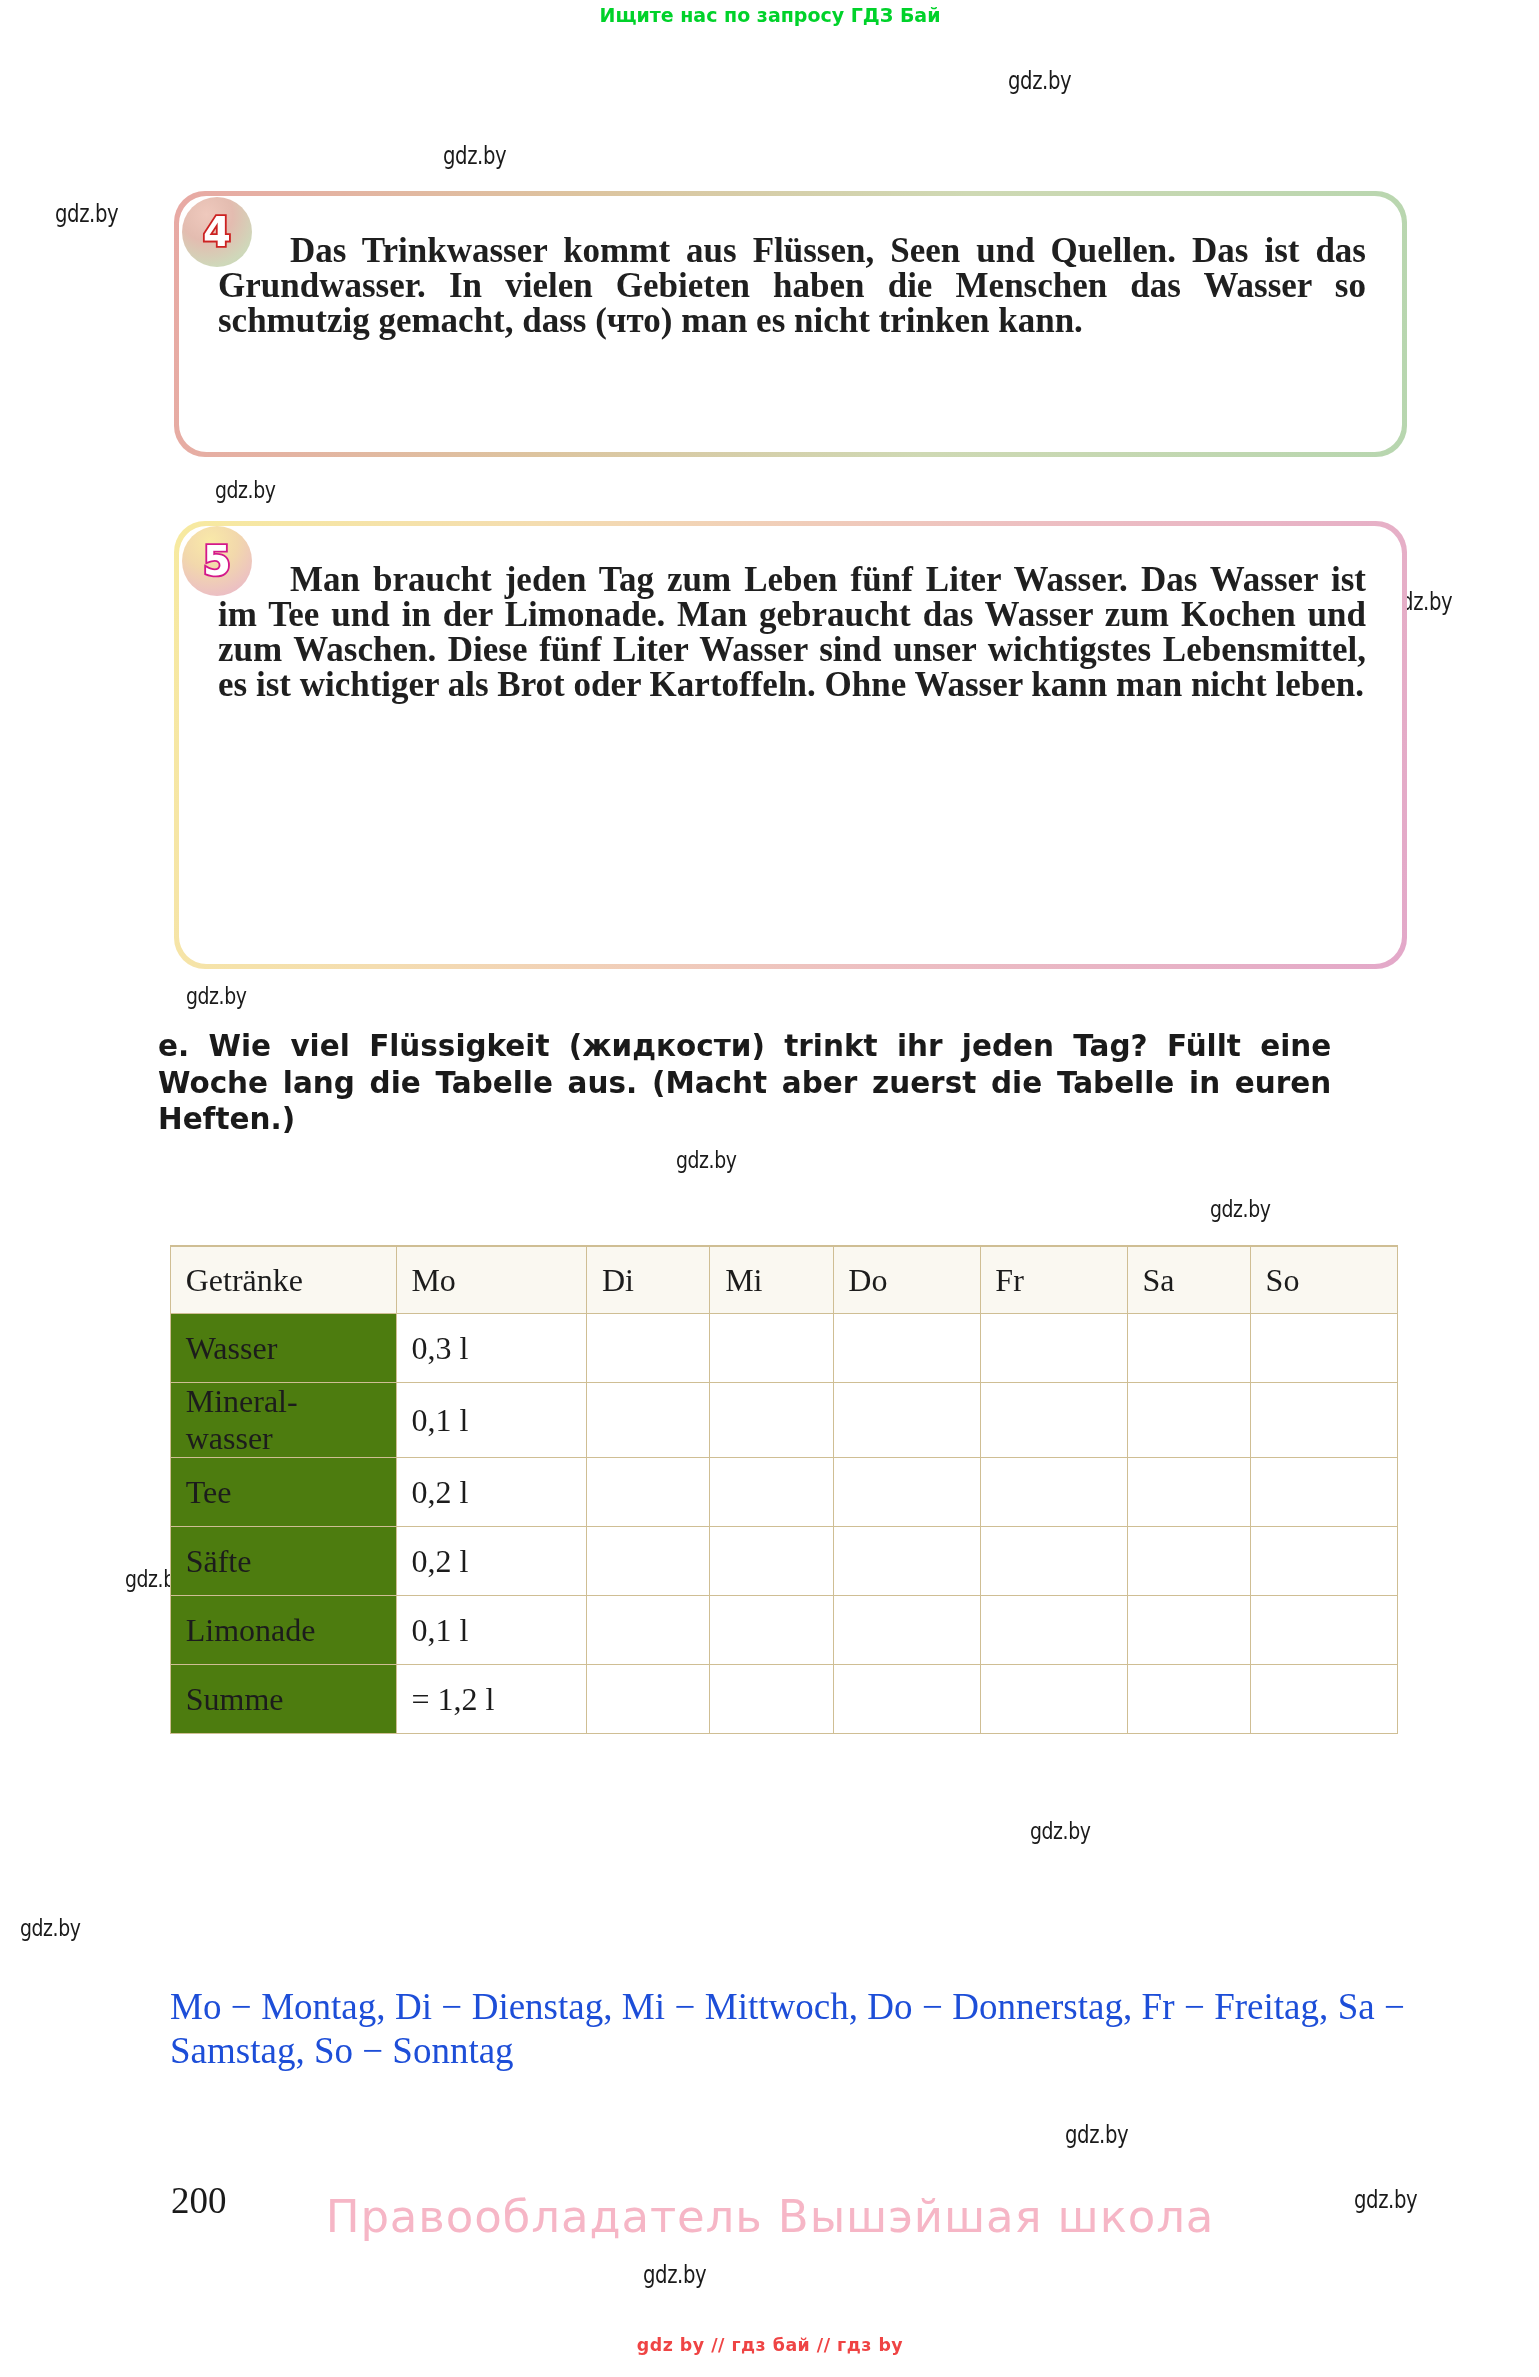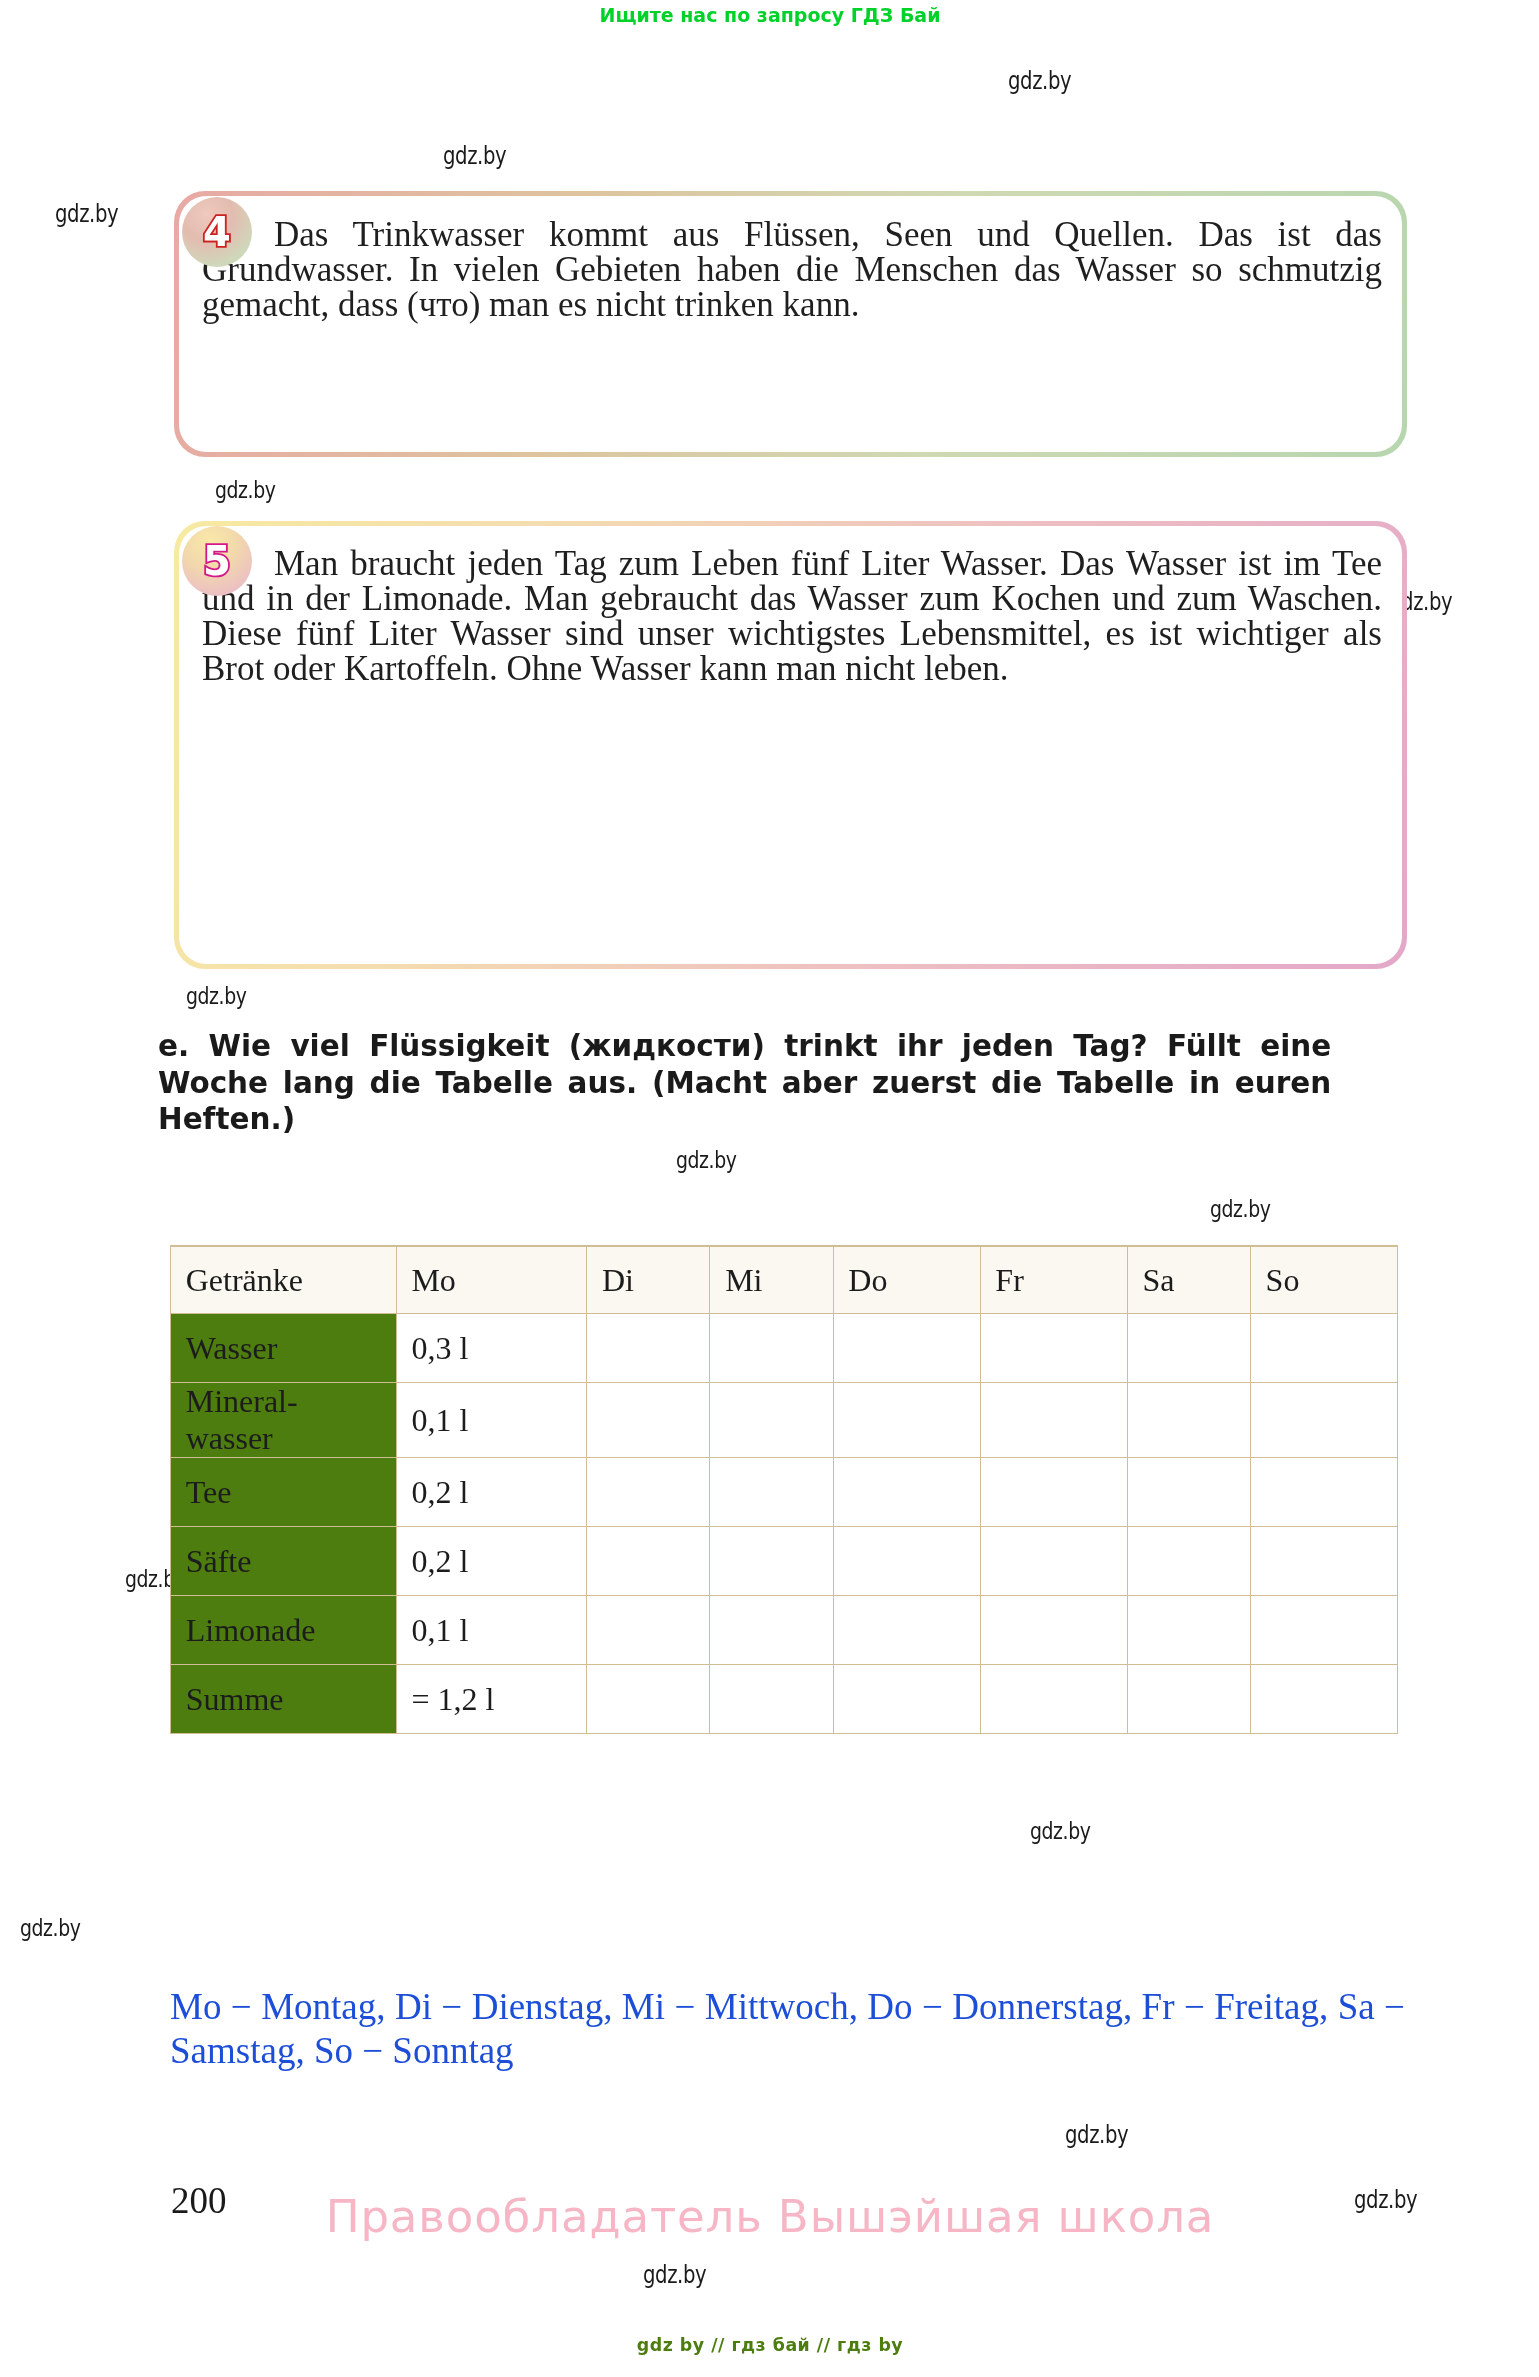--- a/index.html
+++ b/index.html
@@ -100,21 +100,21 @@
   }
 
   .ex-text {
     position: absolute;
     font-family: "Liberation Serif", serif;
     font-size: 35px;
     line-height: 1.0;
     color: #1f1f1f;
     text-align: justify;
   }
-  .ex-text p { margin: 0; }
+  .ex-text p { margin: 16px; font-weight: bold; }
   .ex-text-4 {
     left: 202px;
     top: 217px;
     width: 1180px;
   }
   .ex-text-5 {
     left: 202px;
     top: 546px;
     width: 1180px;
   }
@@ -211,21 +211,21 @@
   }
   .footer-links {
     position: absolute;
     left: 0;
     top: 2335px;
     width: 1540px;
     text-align: center;
     font-family: "DejaVu Sans", sans-serif;
     font-size: 17.4px;
     font-weight: bold;
-    color: #4d7c0f;
+    color: #ef4444;
     letter-spacing: 0.5px;
   }
 </style>
 </head>
 <body>
 
 <div class="top-banner">Ищите нас по запросу ГДЗ Бай</div>
 
 <div id="watermark-layer">
     <div class="wm" style="left: 1008px; top: 67px; font-size: 24px;">gdz.by</div>

